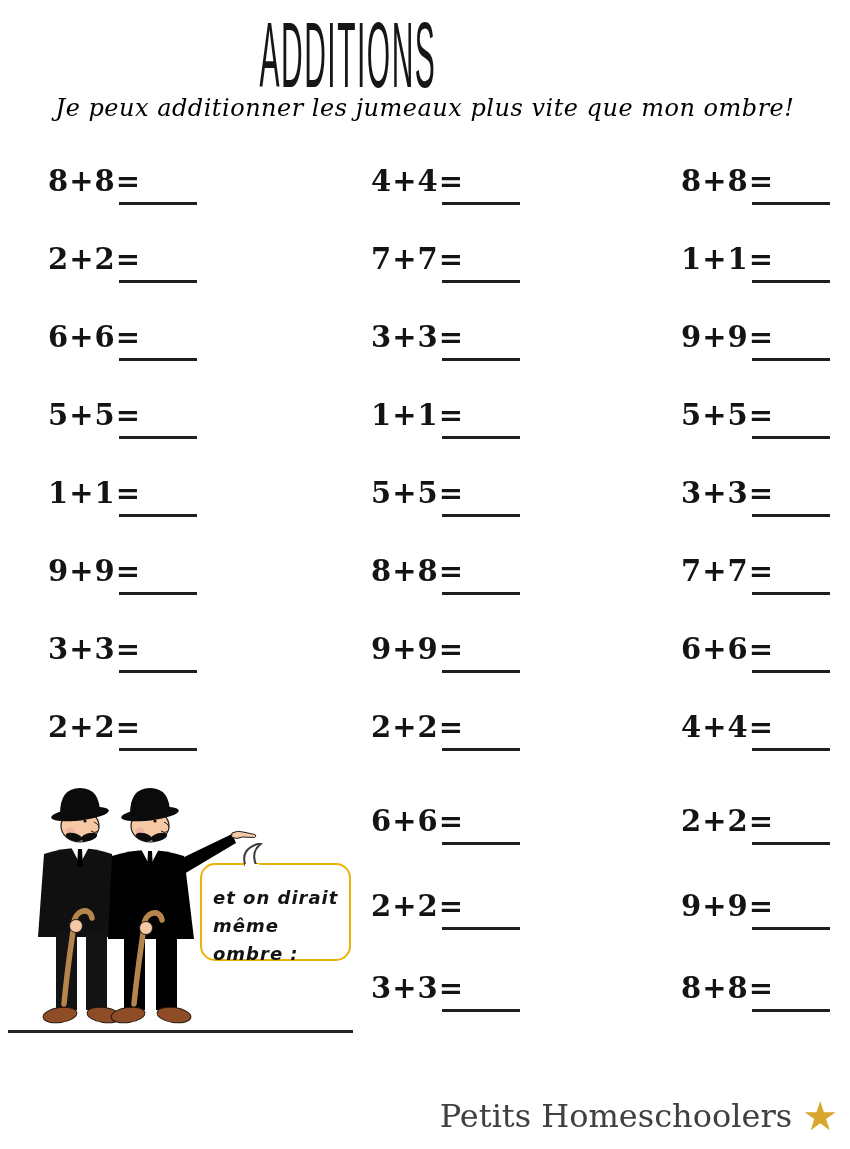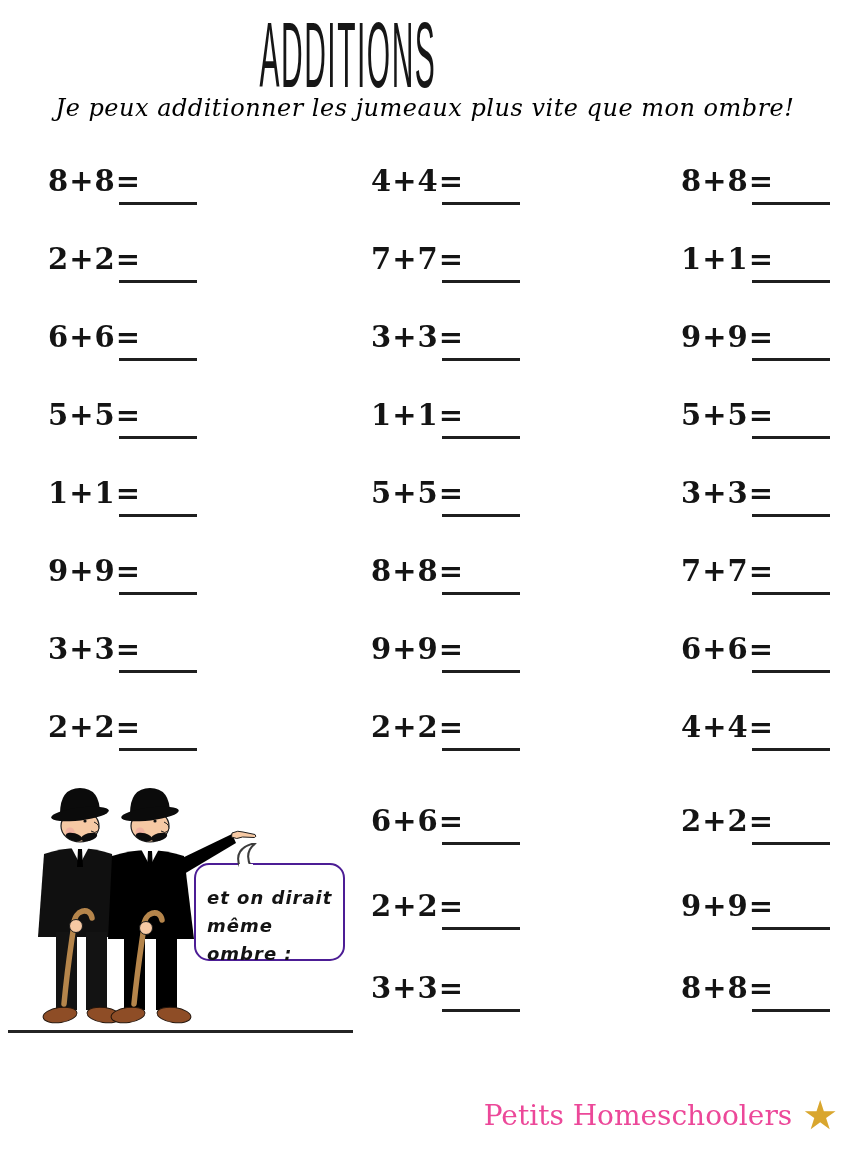--- a/index.html
+++ b/index.html
@@ -61,24 +61,24 @@
     position:absolute;
     left:71px; top:35px;
     width:78px; height:2.5px;
     background:#1f1f1f;
   }
 
   
   .twins-svg { position:absolute; left:8px; top:772px; z-index:1; }
 
   .bubble {
-    position:absolute; left:194px; top:863px;
+    position:absolute; left:200px; top:863px;
     width:151px; height:98px;
     background:#ffffff;
-    border:2px solid #4c1d95;
+    border:2px solid #eab308;
     border-radius:15px;
     box-sizing:border-box;
     z-index:3;
   }
   .bubble-tail { position:absolute; left:34px; top:-22px; width:36px; height:24px; }
   .bubble-text {
     margin:19px 0 0 11px;
     font-family:"DejaVu Sans", sans-serif;
     font-weight:700;
     font-style:italic;
@@ -96,22 +96,22 @@
   }
 
   
   .footer {
     position:absolute; top:1097px; right:12px;
     display:flex; align-items:center; gap:10px;
     z-index:2;
   }
   .brand {
     font-family:"DejaVu Serif", serif;
-    font-size:28px;
-    color:#ec4899;
+    font-size:32px;
+    color:#404040;
   }
   .star {
     font-family:"DejaVu Sans", sans-serif;
     font-size:40px;
     line-height:36px;
     color:#D9A62E;
   }
 </style>
 </head>
 <body>

